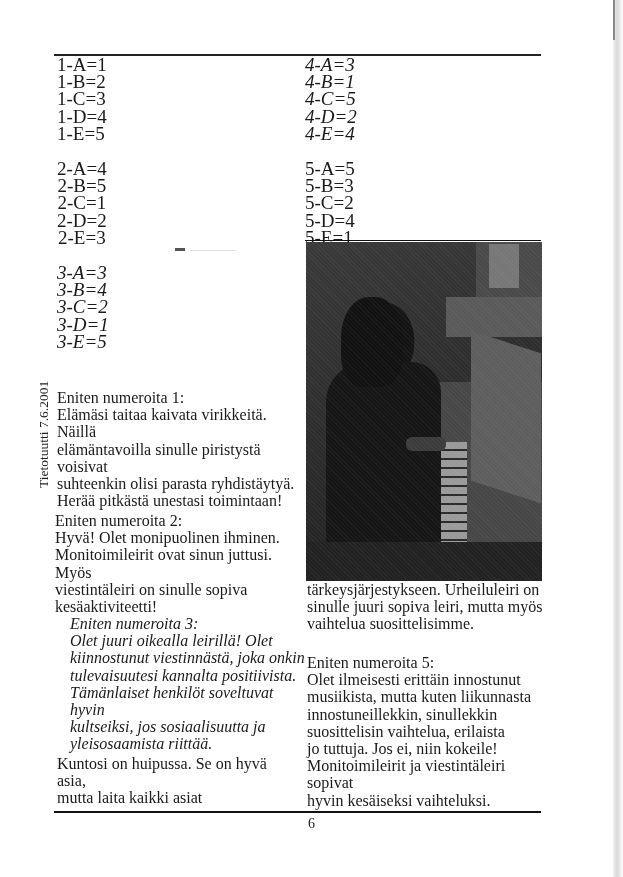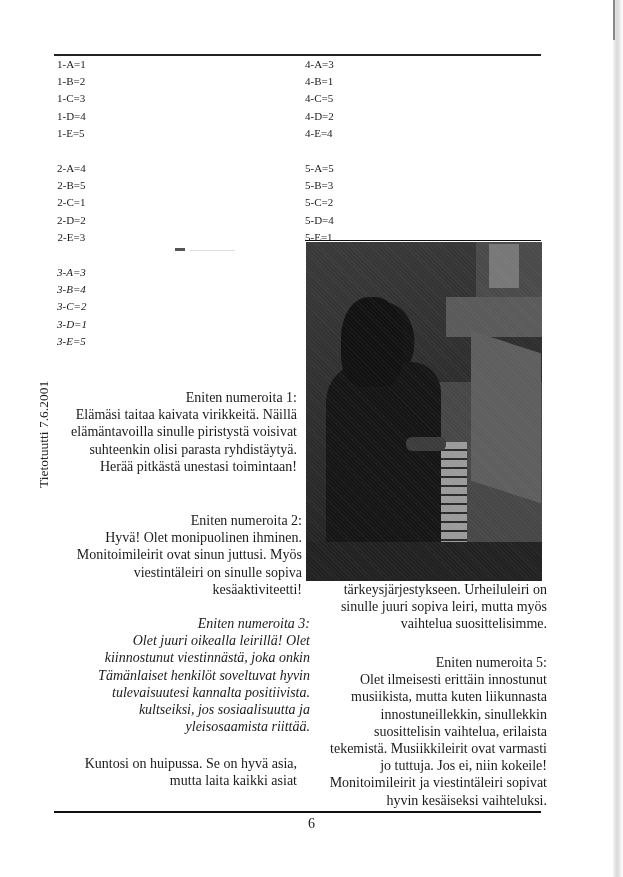--- a/index.html
+++ b/index.html
@@ -8,37 +8,37 @@
     font-family: "Liberation Serif", "DejaVu Serif", serif; color: #1a1a1a;
   }
   .scan-edge {
     position: absolute; top: 0; right: 0; width: 10px; height: 877px;
     background: linear-gradient(to right, #f4f4f4 0%, #d8d8d8 40%, #ffffff 100%);
   }
   .scan-edge-line { position: absolute; top: 0; right: 8px; width: 2px; height: 40px; background: #888; }
   .top-rule { position: absolute; left: 54px; top: 54px; width: 487px; height: 1.6px; background: #222; }
   .bottom-rule { position: absolute; left: 54px; top: 811px; width: 487px; height: 2px; background: #111; }
   .page-number { position: absolute; left: 0; width: 623px; top: 816px; text-align: center; font-size: 14px; }
-  .key-list { position: absolute; font-size: 11px; line-height: 17.2px; }
+  .key-list { position: absolute; font-size: 19px; line-height: 17.2px; }
   .key-list .item { display: block; white-space: nowrap; }
   .k-left-1 { left: 57px; top: 56px; }
   .k-left-2 { left: 57px; top: 160px; text-align: center; }
   .k-left-3 { left: 57px; top: 264px; font-style: italic; }
-  .k-right-4 { left: 305px; top: 56px; }
+  .k-right-4 { left: 305px; top: 56px; font-style: italic; }
   .k-right-5 { left: 305px; top: 160px; }
   .key-5-underline { position: absolute; left: 305px; top: 240px; width: 236px; height: 1.3px; background: #111; }
   .vertical-tag {
     position: absolute; left: 36px; top: 488px; transform: rotate(-90deg); transform-origin: left top;
     font-size: 13.5px; white-space: nowrap; color: #222;
   }
-  .result-block { position: absolute; font-size: 14px; line-height: 17.2px; text-align: right; }
+  .result-block { position: absolute; font-size: 16px; line-height: 17.2px; }
   .result-block .heading { display: block; }
   .result-block .body { display: block; }
   .r1 { left: 57px; top: 389px; width: 240px; }
-  .r2 { left: 62px; top: 512px; width: 240px; }
+  .r2 { left: 55px; top: 512px; width: 240px; }
   .r3 { left: 70px; top: 615px; width: 240px; font-style: italic; }
   .r4 { left: 57px; top: 755px; width: 240px; }
   .r4cont { left: 307px; top: 581px; width: 240px; }
   .r5 { left: 307px; top: 654px; width: 240px; font-family: Liberation Serif, serif; }
   .photo {
     position: absolute; left: 306px; top: 242px; width: 236px; height: 339px;
     background:
       radial-gradient(ellipse 40px 55px at 80px 100px, #141414 0%, #141414 70%, transparent 72%),
       linear-gradient(to bottom, transparent 0%, transparent 40%, #111 40%, #111 100%) 30px 0 / 100px 100% no-repeat,
       linear-gradient(160deg, #3a3a3a 0%, #2b2b2b 55%, #1c1c1c 100%);
@@ -141,22 +141,22 @@
   <span class="body">Hyvä! Olet monipuolinen ihminen.</span>
   <span class="body">Monitoimileirit ovat sinun juttusi. Myös</span>
   <span class="body">viestintäleiri on sinulle sopiva</span>
   <span class="body">kesäaktiviteetti!</span>
 </div>
 
 <div class="result-block r3">
   <span class="heading">Eniten numeroita 3:</span>
   <span class="body">Olet juuri oikealla leirillä! Olet</span>
   <span class="body">kiinnostunut viestinnästä, joka onkin</span>
+  <span class="body">tulevaisuutesi kannalta positiivista.</span>
   <span class="body">Tämänlaiset henkilöt soveltuvat hyvin</span>
-  <span class="body">tulevaisuutesi kannalta positiivista.</span>
   <span class="body">kultseiksi, jos sosiaalisuutta ja</span>
   <span class="body">yleisosaamista riittää.</span>
 </div>
 
 <div class="result-block r4">
   <span class="body">Kuntosi on huipussa. Se on hyvä asia,</span>
   <span class="body">mutta laita kaikki asiat</span>
 </div>
 
 <div class="result-block r4cont">
@@ -164,20 +164,19 @@
   <span class="body">sinulle juuri sopiva leiri, mutta myös</span>
   <span class="body">vaihtelua suosittelisimme.</span>
 </div>
 
 <div class="result-block r5">
   <span class="heading">Eniten numeroita 5:</span>
   <span class="body">Olet ilmeisesti erittäin innostunut</span>
   <span class="body">musiikista, mutta kuten liikunnasta</span>
   <span class="body">innostuneillekkin, sinullekkin</span>
   <span class="body">suosittelisin vaihtelua, erilaista</span>
-  <span class="body">tekemistä. Musiikkileirit ovat varmasti</span>
   <span class="body">jo tuttuja. Jos ei, niin kokeile!</span>
   <span class="body">Monitoimileirit ja viestintäleiri sopivat</span>
   <span class="body">hyvin kesäiseksi vaihteluksi.</span>
 </div>
 
 <div class="bottom-rule"></div>
 <div class="page-number">6</div>
 
 </body></html>

